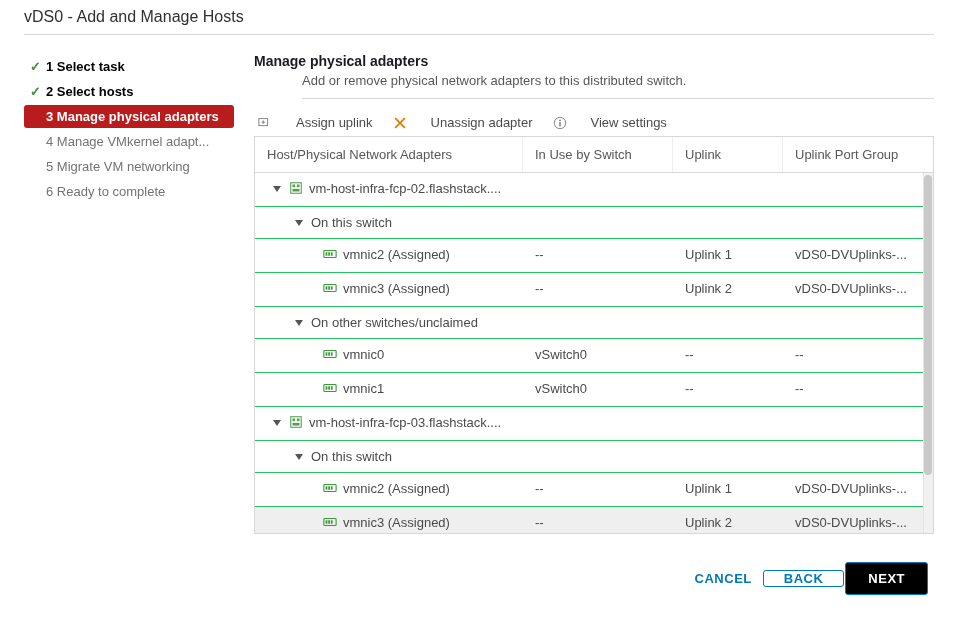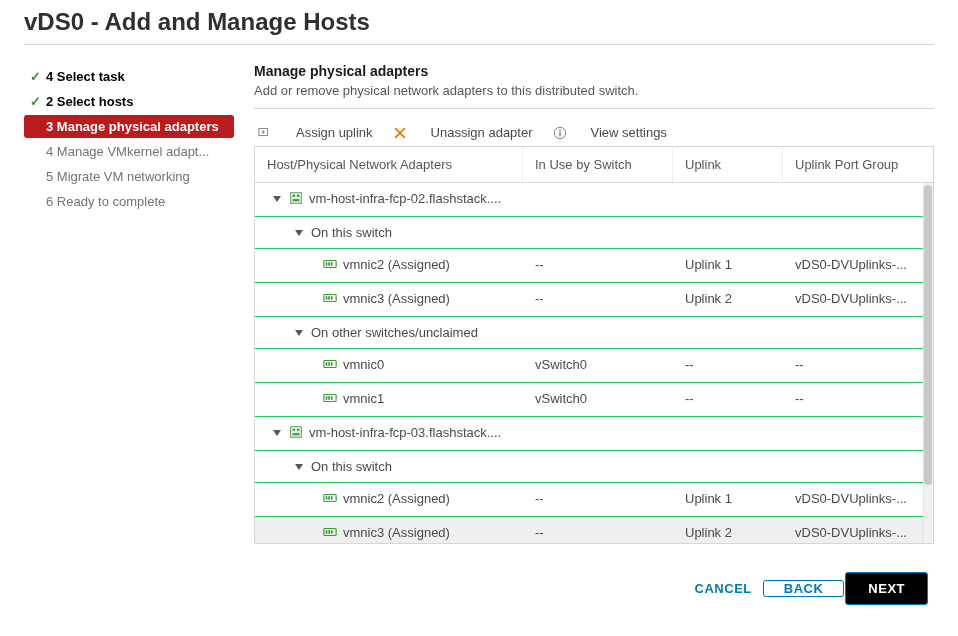--- a/index.html
+++ b/index.html
@@ -4,22 +4,22 @@
 <style>
   * { box-sizing: border-box; margin: 0; padding: 0; }
   body {
     font-family: "Segoe UI", Arial, sans-serif;
     font-size: 13px;
     color: #1b1c21;
     background: #fff;
     padding: 8px 24px 20px 24px;
   }
   .page-title {
-    font-size: 24px;
-    font-weight: 700;
+    font-size: 16px;
+    font-weight: 400;
     color: #303030;
     border-bottom: 1px solid #d7d7d7;
     padding-bottom: 8px;
     margin-bottom: 18px;
   }
   .layout {
     display: flex;
     gap: 20px;
   }
   .wizard-steps {
@@ -54,21 +54,21 @@
   .wizard-steps .step-label { overflow: hidden; text-overflow: ellipsis; }
 
   .content { flex: 1; min-width: 0; }
   .section-header .title {
     font-weight: 600; font-size: 14px; color: #1b1c21;
     margin-bottom: 4px;
   }
   .section-header .desc {
     color: #575757; font-size: 13px;
     border-bottom: 1px solid #d7d7d7;
-    padding-bottom: 10px; margin-bottom: 10px;
+    padding-bottom: 10px; margin-bottom: 10px; margin-left: 48px;
   }
 
   .toolbar {
     display: flex; gap: 20px; padding: 6px 4px; align-items: center;
     font-size: 13px; color: #4a4a4a;
   }
   .toolbar .tb-btn { display: inline-flex; align-items: center; gap: 24px; cursor: pointer; }
   .toolbar .ic { width:14px; height:14px; display:inline-block; }
 
   .grid-wrap {
@@ -139,21 +139,21 @@
 </style>
 </head>
 <body>
 
 <div class="page-title">vDS0 - Add and Manage Hosts</div>
 
 <div class="layout">
   <div class="wizard-steps" id="wizard-steps">
       <div class="step done">
         <span class="check">✓</span>
-        <span class="step-label">4 Select task</span>
+        <span class="step-label">1 Select task</span>
       </div>
       <div class="step done">
         <span class="check">✓</span>
         <span class="step-label">2 Select hosts</span>
       </div>
       <div class="step current">
         <span class="check"></span>
         <span class="step-label">3 Manage physical adapters</span>
       </div>
       <div class="step future">

